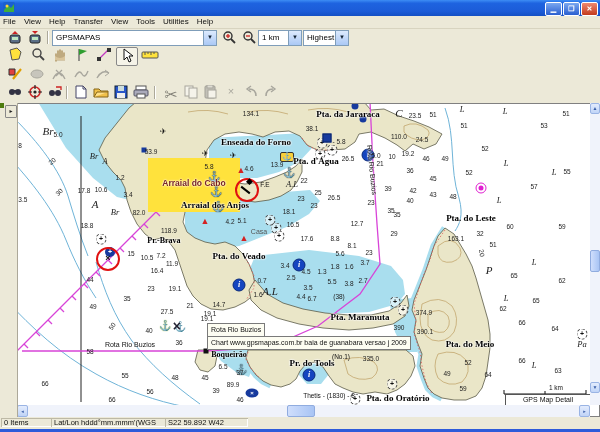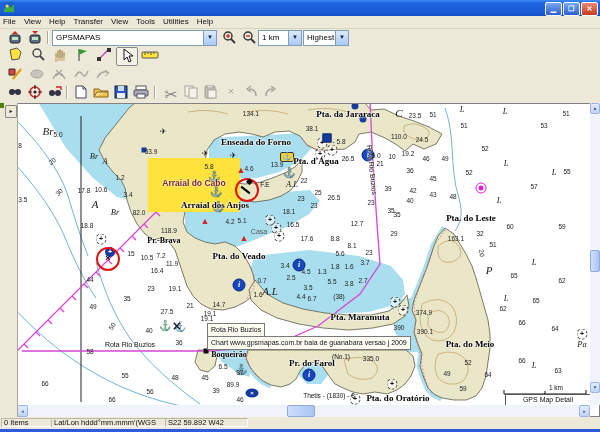--- a/index.html
+++ b/index.html
@@ -360,21 +360,21 @@
   <div id="labels-layer">
       <span class="ml P" style="left: 248px; top: 38px;">Enseada do Forno</span>
       <span class="ml P" style="left: 340px; top: 10px;">Pta. da Jararaca</span>
       <span class="ml P" style="left: 207px; top: 101px;">Arraial dos Anjos</span>
       <span class="ml P" style="left: 308px; top: 57px;">Pta. d'Água</span>
       <span class="ml P" style="left: 231px; top: 152px;">Pta. do Veado</span>
       <span class="ml P" style="left: 352px; top: 213px;">Pta. Maramuta</span>
       <span class="ml P" style="left: 463px; top: 114px; text-align: right;">Pta. do Leste</span>
       <span class="ml P" style="left: 462px; top: 240px;">Pta. do Meio</span>
       <span class="ml P" style="left: 390px; top: 294px;">Pta. do Oratório</span>
-      <span class="ml P" style="left: 304px; top: 259px;">Pr. do Farol</span>
+      <span class="ml P" style="left: 304px; top: 259px;">Pr. do Tools</span>
       <span class="ml p" style="left: 221px; top: 250px;">Boqueirão</span>
       <span class="ml p" style="left: 156px; top: 136px;">Pr.-Brava</span>
       <span class="ml h" style="left: 251px; top: 127px;">Casa</span>
       <span class="ml c" style="left: 186px; top: 79px;">Arraial do Cabo</span>
       <span class="ml s" style="left: 257px; top: 80px;">F.E</span>
       <span class="ml s" style="left: 321px; top: 291px;">Thetis - (1830) - 8</span>
       <span class="ml r" style="left: 122px; top: 240px;">Rota Rio Buzios</span>
       <span class="ml r" style="left: 364px; top: 66px; transform: translate(-50%, -50%) rotate(84deg);">Rota Rio Buzios</span>
       <span class="ml s" style="left: 333px; top: 252px;">(No.1)</span>
       <span class="ml s" style="left: 548px; top: 283px;">1 km</span>

